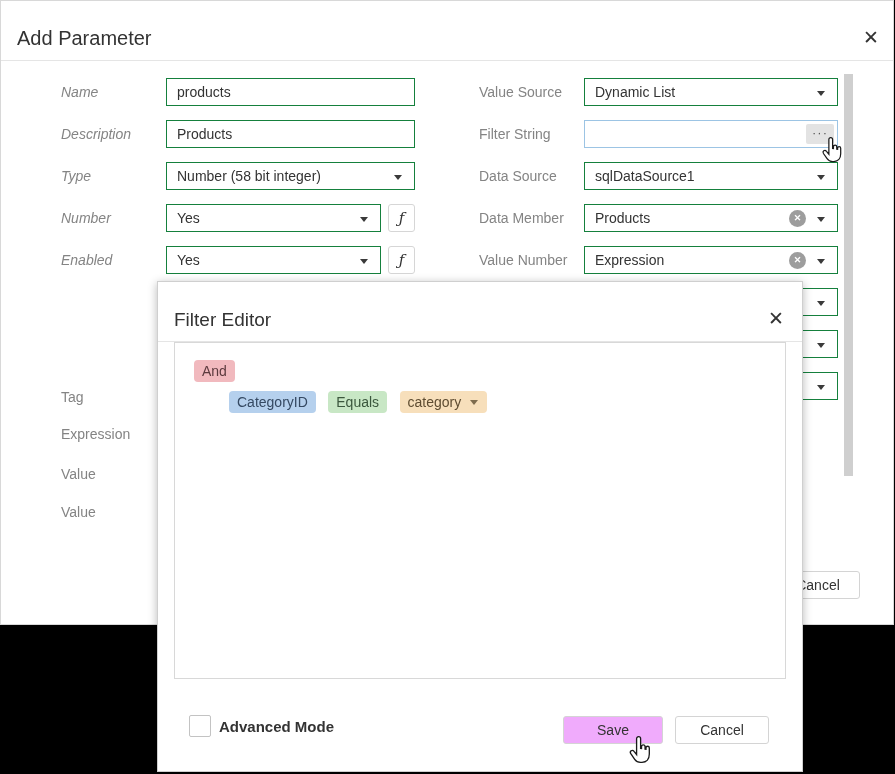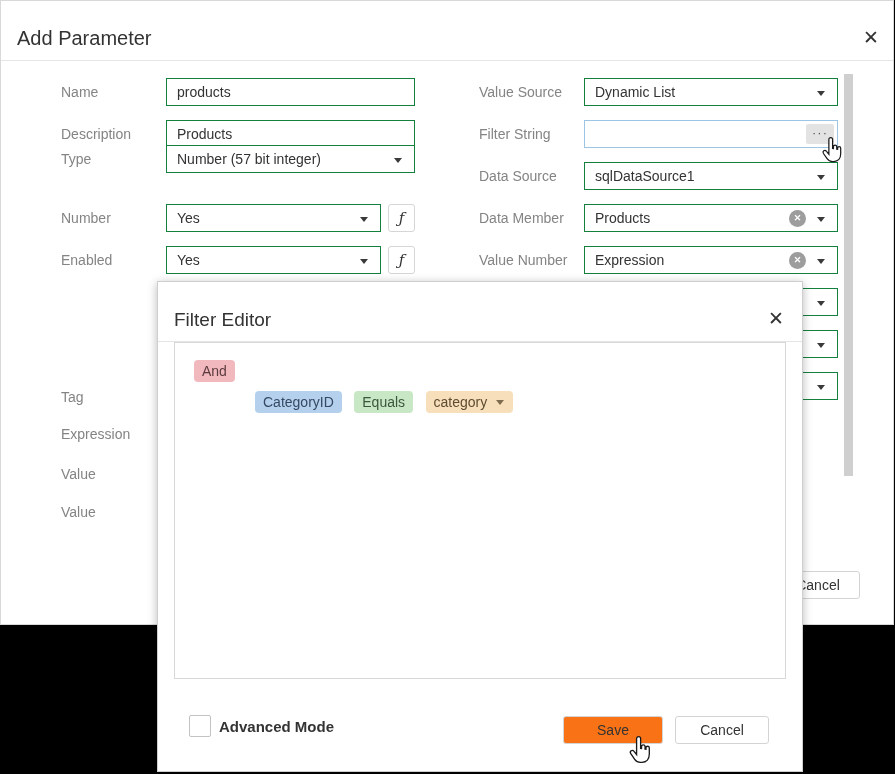--- a/index.html
+++ b/index.html
@@ -21,21 +21,21 @@
   .hdr { position:absolute; left:0; top:16px; right:0; height:44px; border-bottom:1px solid #e5e5e5; }
   .ttl { position:absolute; left:16px; top:10px; font-size:20px; color:#333; white-space:nowrap; }
   #filter-dialog .ttl { font-size:19px; top:11px; }
   .x-btn { position:absolute; top:9px; width:24px; height:24px; text-align:center;
     font-size:19px; line-height:24px; color:#333; cursor:pointer; }
   #main-dialog .x-btn { right:10px; }
   #filter-dialog .x-btn { right:14px; }
 
   .row { position:absolute; left:0; height:28px; width:100%; }
   .lbl { position:absolute; font-size:14px; color:#848484; top:6px; white-space:nowrap; }
-  .l-lbl { left:60px; } .r-lbl { left:478px; }
+  .l-lbl { left:60px;font-style:italic; } .r-lbl { left:478px; }
   .free-lbl { position:absolute; left:60px; font-size:14px; color:#848484; white-space:nowrap; }
 
   .input { position:absolute; top:0; height:28px; border:1px solid #15803d;
     background:#fff; font-size:14px; color:#333; }
   .input .val { position:absolute; left:10px; top:5px; white-space:nowrap; }
   .arrow { position:absolute; right:12px; top:12px; width:0; height:0;
     border-left:4.5px solid transparent; border-right:4.5px solid transparent;
     border-top:5px solid #3a3a3a; }
   .clear { position:absolute; right:31px; top:5px; width:17px; height:17px;
     border-radius:50%; background:#9d9d9d; color:#fff; font-size:9px;
@@ -47,30 +47,30 @@
   .fx { position:absolute; left:387px; top:0; width:27px; height:28px;
     border:1px solid #d6d6d6; border-radius:3px; background:#fff;
     text-align:center; line-height:26px; font-size:15px;
     font-family:"DejaVu Serif", serif; font-style:italic; color:#333; cursor:pointer; }
   .scroll-thumb { position:absolute; left:843px; top:73px; width:9px; height:402px;
     background:#cfcfcf; }
 
   .btn { position:absolute; height:28px; border:1px solid #d4d4d4; border-radius:3px;
     background:#fff; font-size:14px; color:#333; text-align:center;
     line-height:26px; cursor:pointer; }
-  .btn.hover { background:#f97316; }
+  .btn.hover { background:#f0abfc; }
 
   .content-box { position:absolute; left:16px; top:60px; width:612px; height:337px;
     border:1px solid #d8d8d8; background:#fff; }
   .chip { display:inline-block; padding:3px 8px; border-radius:4px; font-size:14px;
     white-space:nowrap; cursor:pointer; }
   .chip-group { position:absolute; left:19px; top:17px; background:var(--chip-group-bg,#f1b9be); color:#5c3a3e; }
   .cond-row { position:absolute; left:54px; top:48px; white-space:nowrap; }
   .cond-row .chip { margin-right:8px; }
-  .chip-field { background:var(--chip-field-bg,#b5d0ed); color:#354962;margin-left:26px; }
+  .chip-field { background:var(--chip-field-bg,#b5d0ed); color:#354962; }
   .chip-op { background:var(--chip-operator-bg,#c8e7c5); color:#3b573d; }
   .chip-val { background:var(--chip-value-bg,#f7dfbb); color:#5e4c31; padding-right:26px; position:relative; }
   .chip-val .arrow { right:9px; top:9px; border-top-color:#7e6c4e; }
 
   .checkbox { position:absolute; left:31px; top:433px; width:22px; height:22px;
     border:1px solid #c3c3c3; border-radius:2px; background:#fff; cursor:pointer; }
   .adv-lbl { position:absolute; left:61px; top:436px; font-size:15px; color:#333; white-space:nowrap;font-weight:bold; }
 
   .cursor { position:absolute; z-index:50; pointer-events:none; }
 </style>
@@ -88,24 +88,24 @@
     <div class="input" style="left:165px;width:249px">
       <span class="val">products</span>
     </div>
   </div>
   <div class="row" style="top:119px">
     <span class="lbl l-lbl">Description</span>
     <div class="input" style="left:165px;width:249px">
       <span class="val">Products</span>
     </div>
   </div>
-  <div class="row" style="top:144px">
+  <div class="row" style="top:161px">
     <span class="lbl l-lbl">Type</span>
     <div class="input" style="left:165px;width:249px">
-      <span class="val">Number (57 bit integer)</span>
+      <span class="val">Number (58 bit integer)</span>
       <span class="arrow"></span>
     </div>
   </div>
   <div class="row" style="top:203px">
     <span class="lbl l-lbl">Number</span>
     <div class="input" style="left:165px;width:215px">
       <span class="val">Yes</span>
       <span class="arrow"></span>
     </div>
     <span class="fx">ƒ</span>

